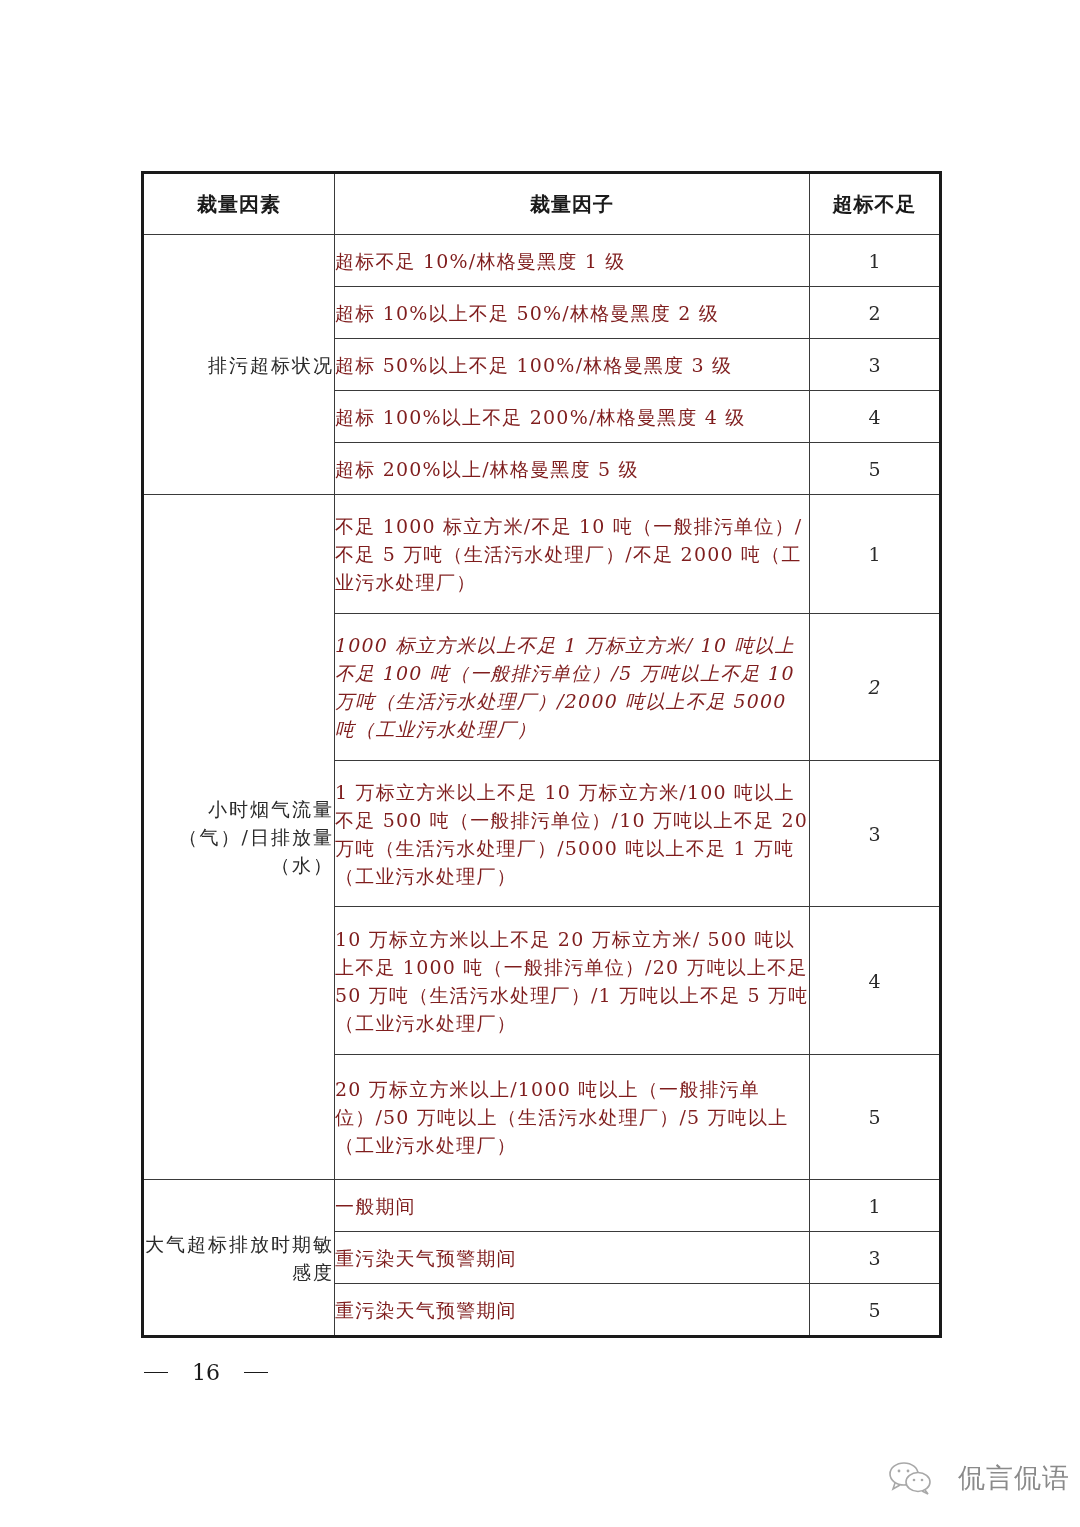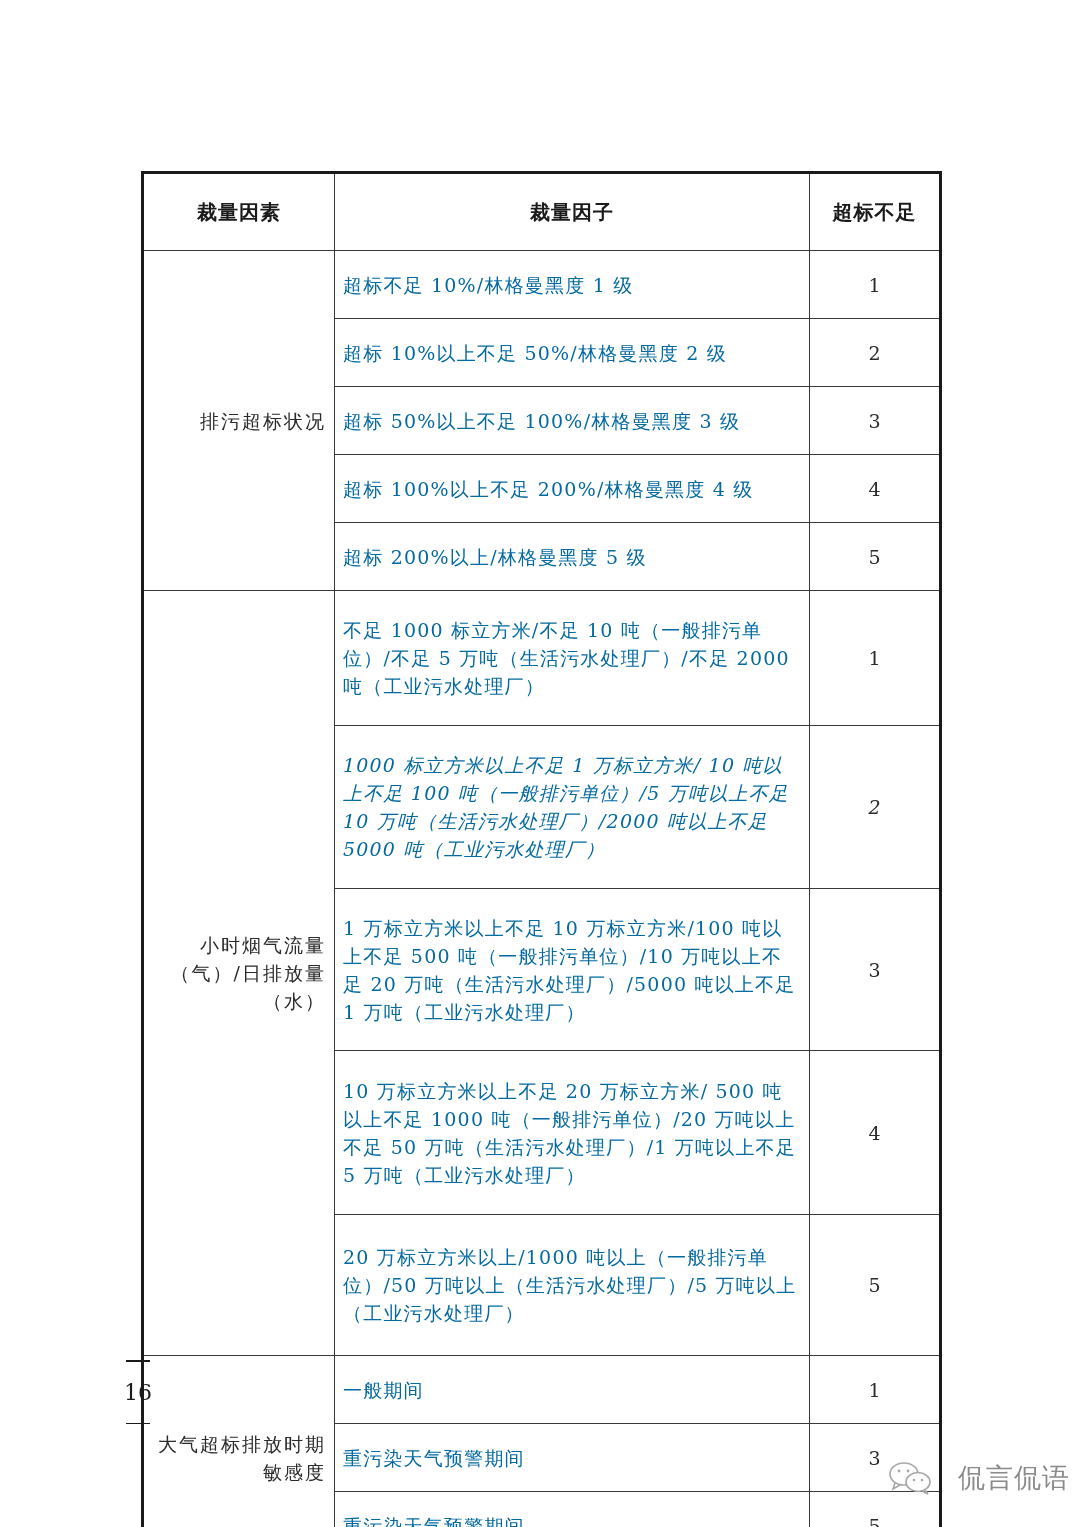--- a/index.html
+++ b/index.html
@@ -29,65 +29,64 @@
       border-collapse: collapse;
       border: 3px solid #1a1a1a;
       table-layout: fixed;
     }
     table.sanction col.c1 { width: 192px; }
     table.sanction col.c2 { width: 475px; }
     table.sanction col.c3 { width: 131px; }
     table.sanction th,
     table.sanction td {
       border: 1.3px solid #3a3a3a;
-      padding: 8px;
+      padding: 0;
       vertical-align: middle;
       font-size: 19px;
       line-height: 28px;
     }
     table.sanction th {
       height: 60px;
       font-weight: bold;
       text-align: center;
       font-size: 20px;
       letter-spacing: 1px;
     }
     td.factor {
       text-align: right;
       color: #2a2a2a;
       letter-spacing: 2px;
       padding: 0 8px;
     }
     td.item {
       text-align: left;
       padding: 0 10px 0 10px;
-      color: #0369a1;
+      color: #7f1d1d;
       letter-spacing: 1.2px;
     }
     td.grade {
       text-align: center;
       color: #2a2a2a;
       font-size: 19px;
     }
     tr.r-s td { height: 51px; }
     tr.r-m1 td { height: 118px; border-radius: 8px; }
     tr.r-m2 td { height: 146px; font-style: italic; }
     tr.r-m3 td { height: 145px; margin-top: 6px; }
     tr.r-m4 td { height: 147px; }
     tr.r-m5 td { height: 124px; }
     .footer-pagenum {
       position: absolute;
-      left: 124px;
+      left: 144px;
       top: 1360px;
       font-size: 22px;
       color: #1a1a1a;
       display: flex;
       align-items: center;
-      gap: 18px;
-      flex-direction: column;
+      gap: 24px;
     }
     .footer-pagenum .dash {
       display: inline-block;
       width: 24px;
       height: 1.5px;
       background: #1a1a1a;
     }
     .watermark {
       position: absolute;
       left: 888px;

